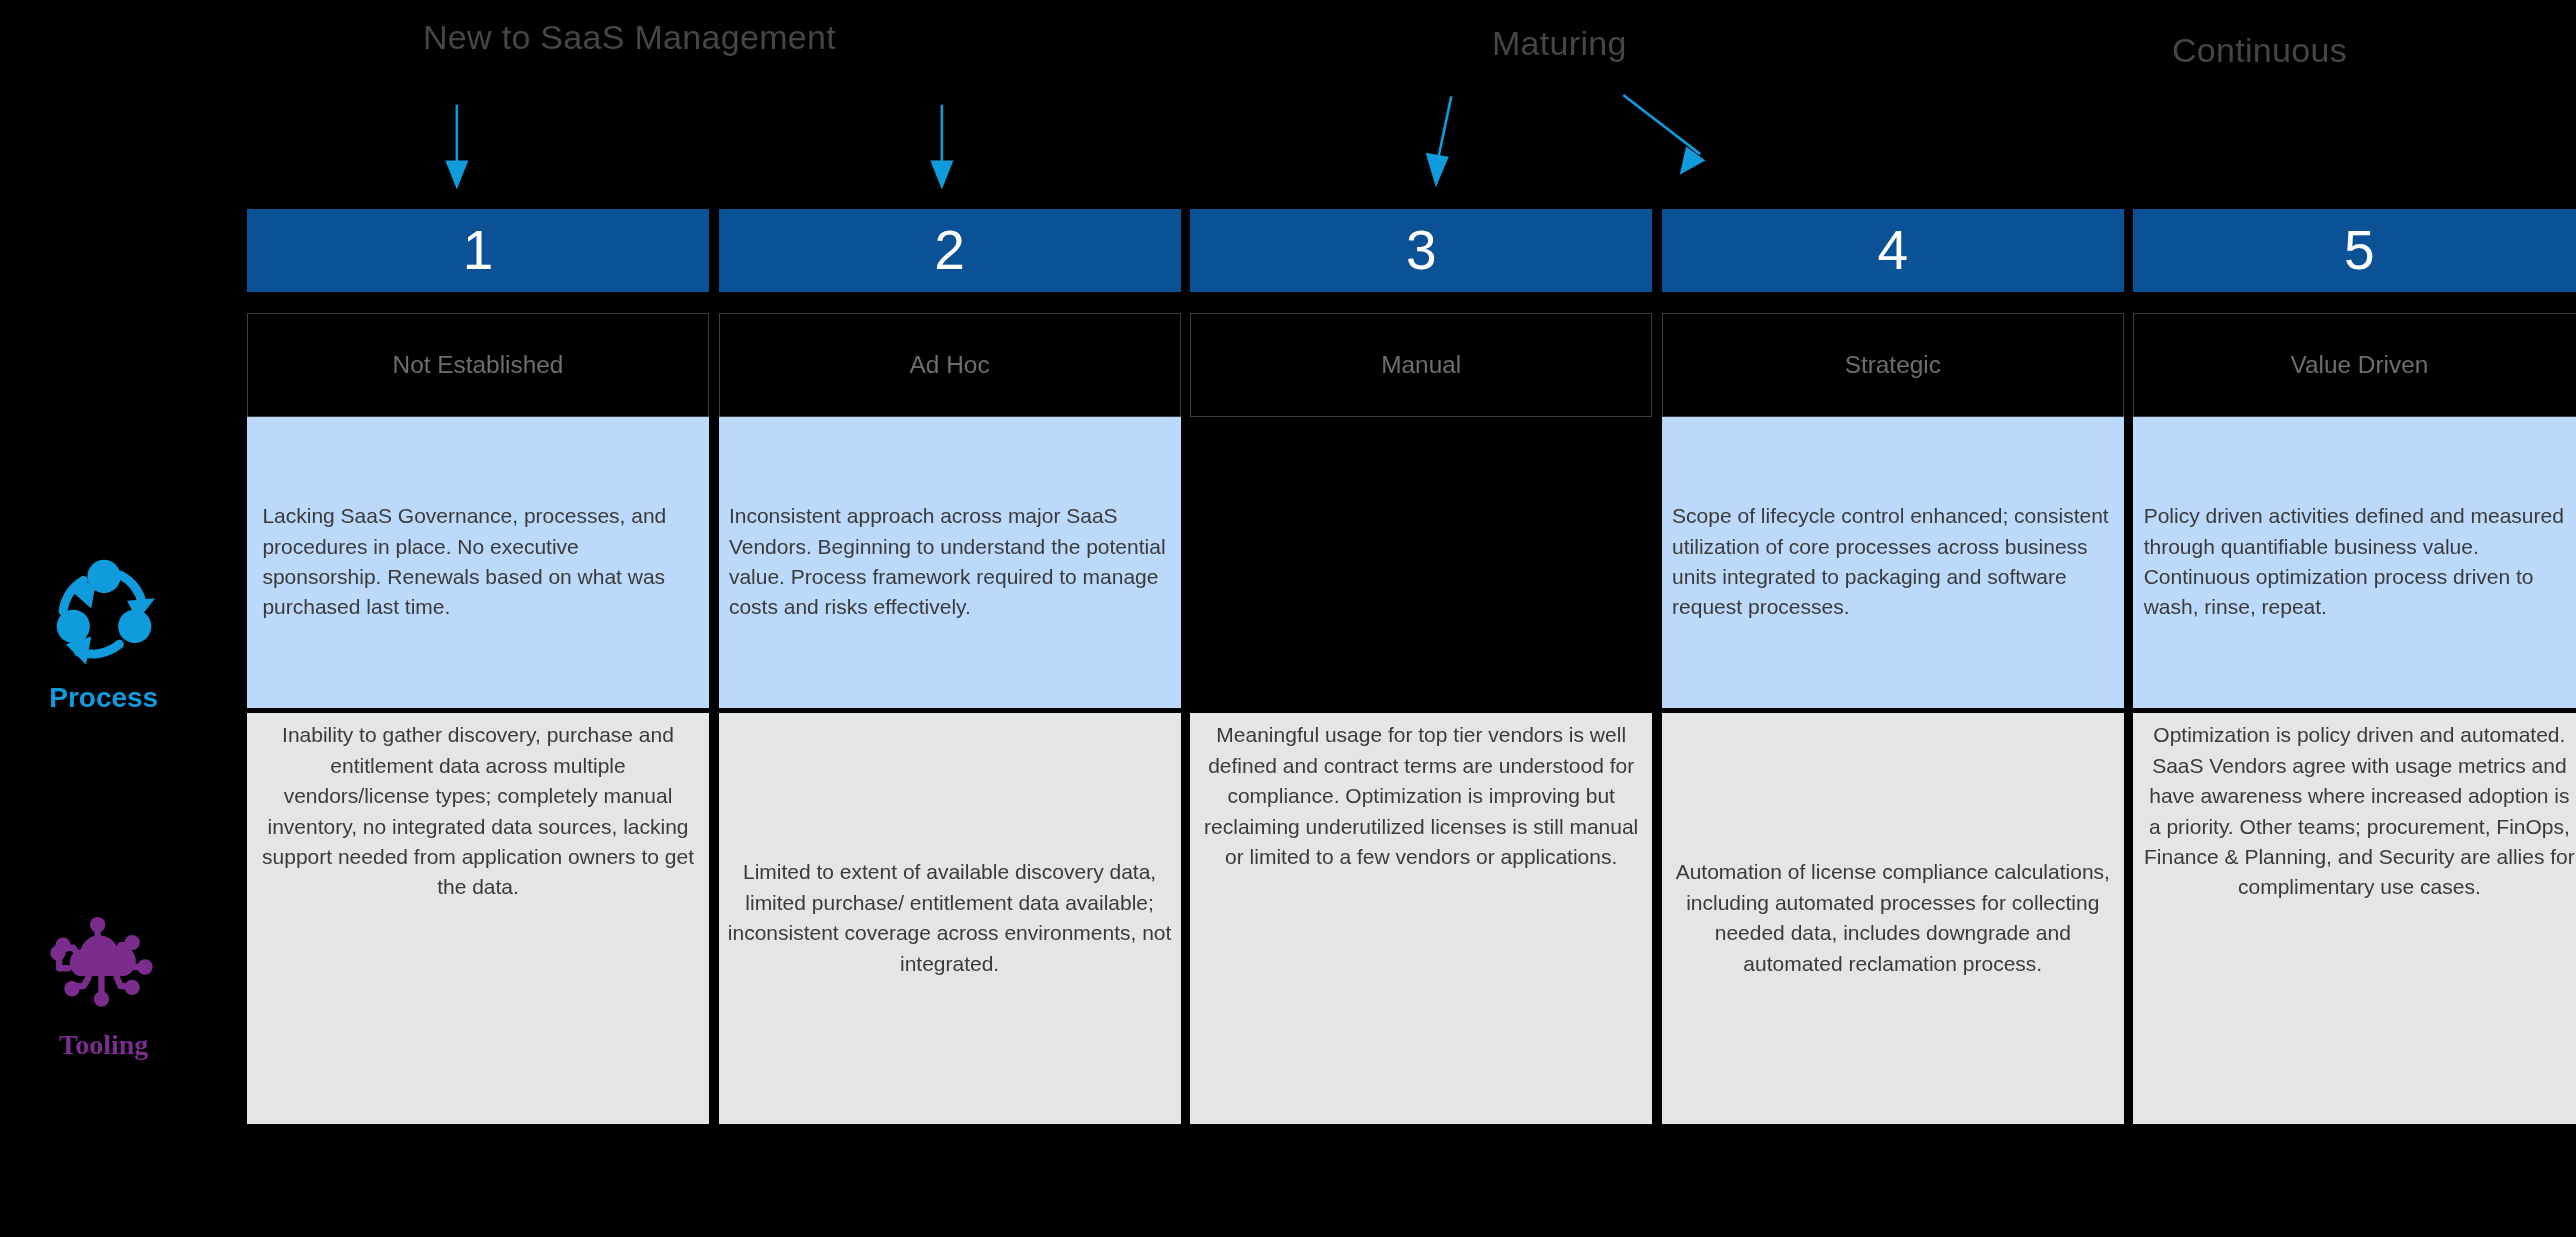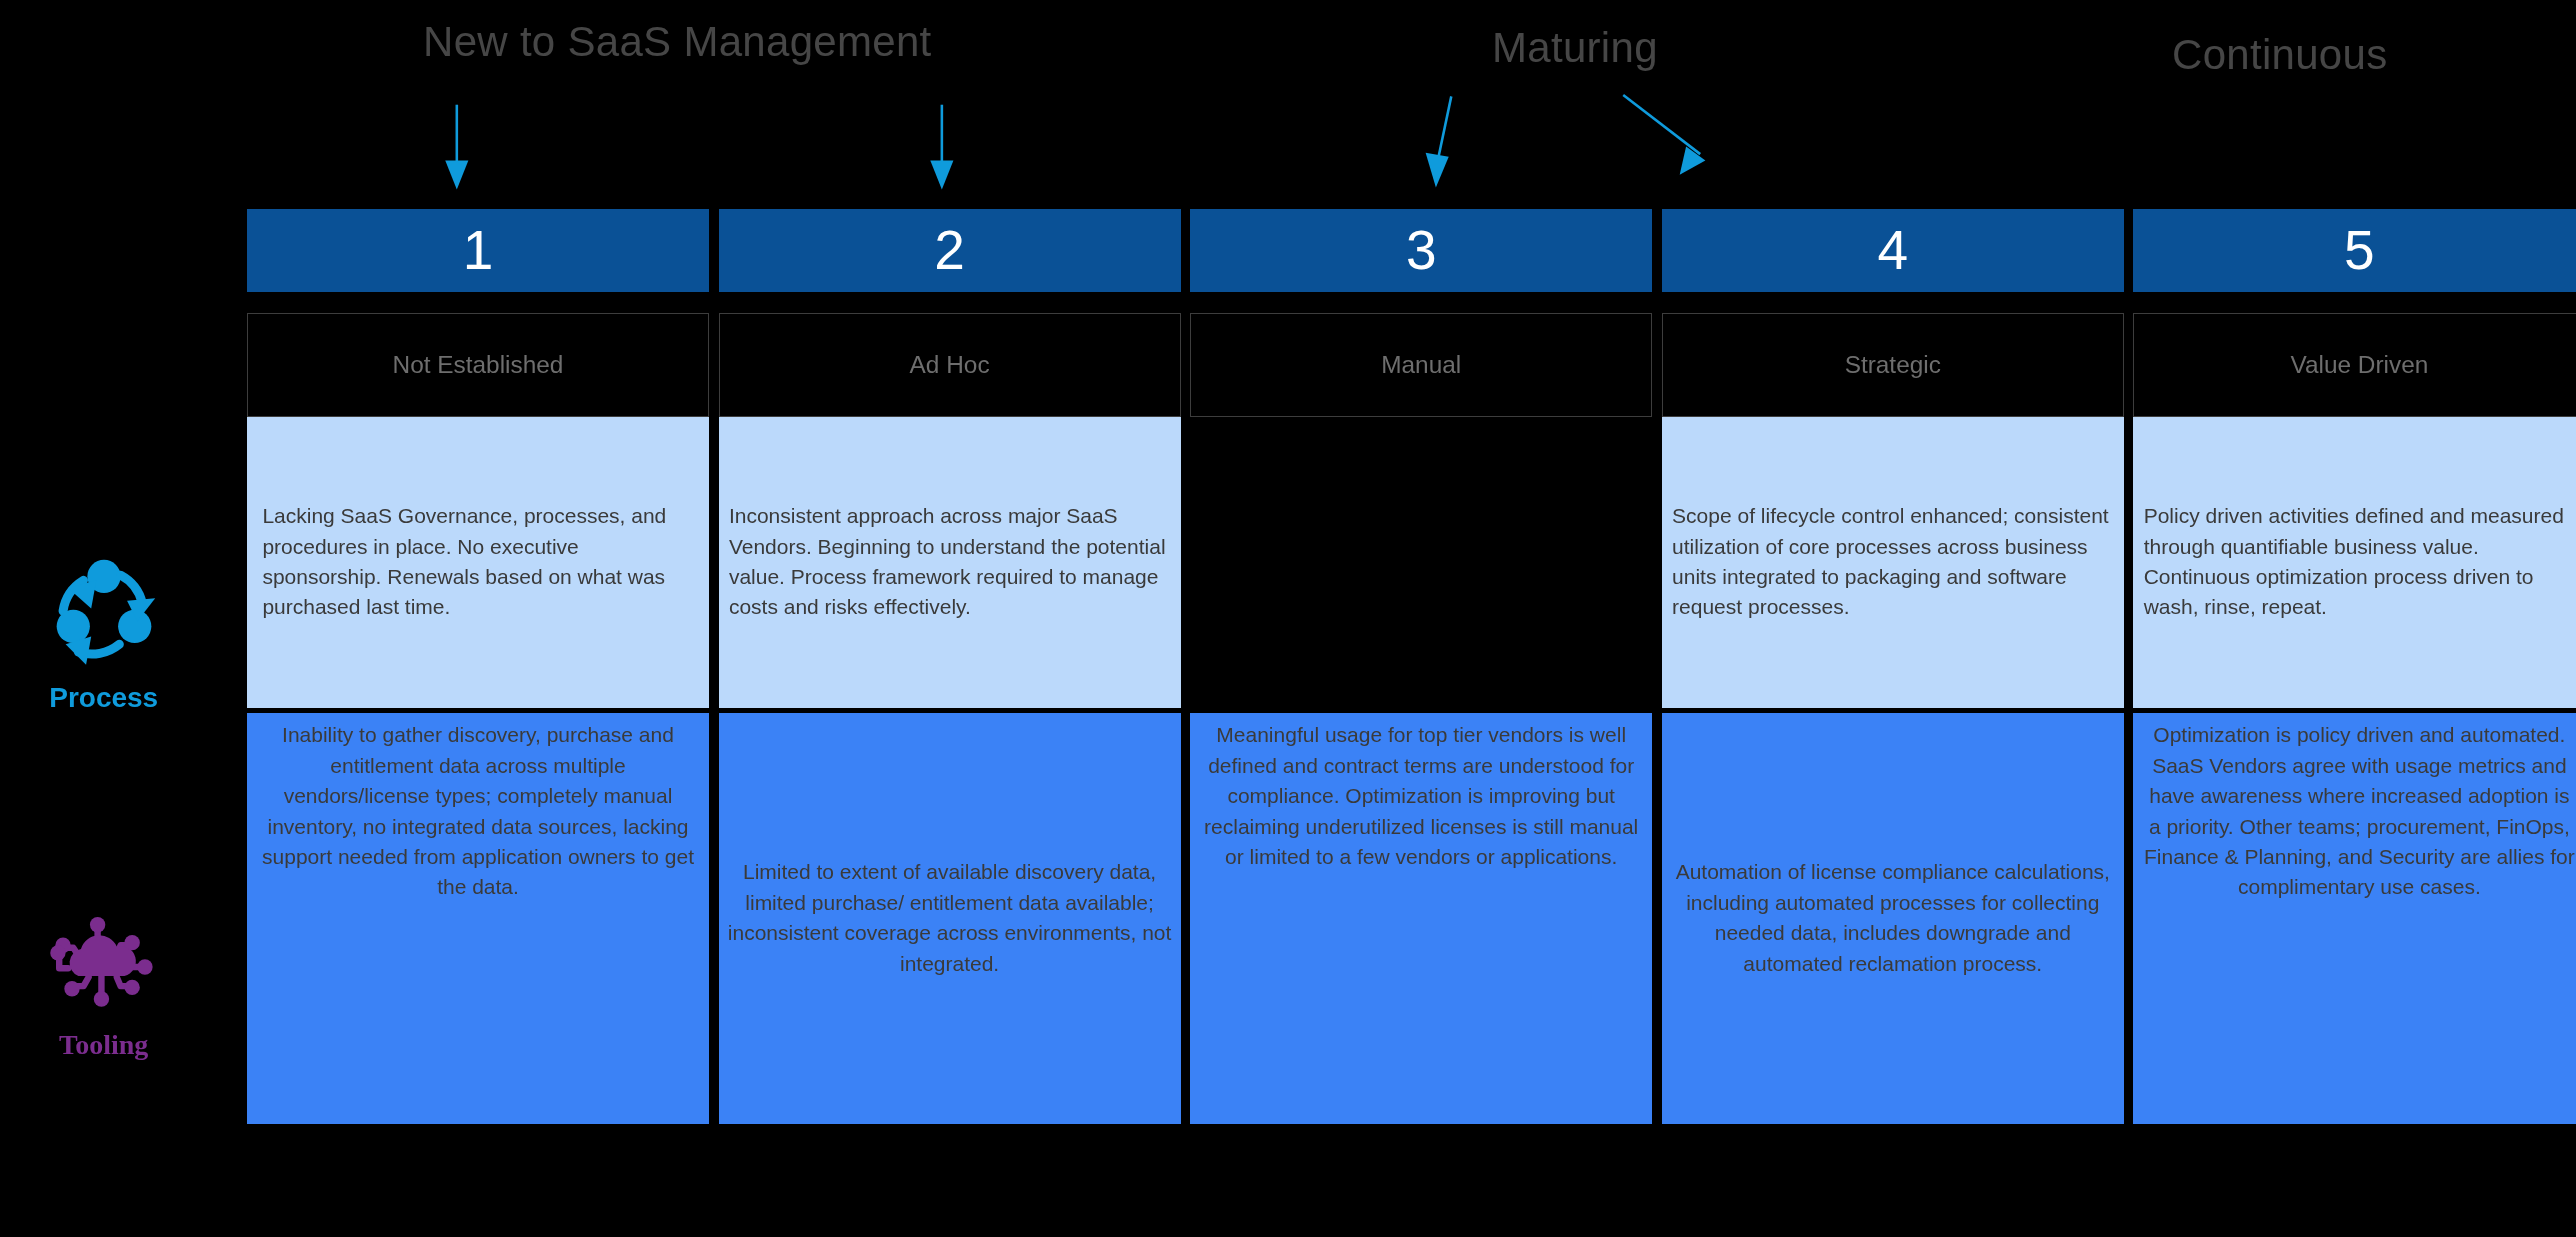--- a/index.html
+++ b/index.html
@@ -8,21 +8,21 @@
     background: #000000;
     font-family: "Liberation Sans", sans-serif;
     overflow: hidden;
   }
   .canvas { position: relative; width: 2576px; height: 1238px; background:#000; }
 
   
   .phase-label {
     position: absolute;
     color: #464646;
-    font-size: 42px;
+    font-size: 34px;
     font-weight: 400;
     white-space: nowrap;
     letter-spacing: 0.3px;
     text-align: right;
   }
   #phase-0 { left: 423px;  top: 18px; }
   #phase-1 { left: 1492px; top: 24.4px; }
   #phase-2 { left: 2172px; top: 31px; }
 
   
@@ -68,21 +68,21 @@
     line-height: 1.45;
     padding: 9px 10.3px;
     display: flex; align-items: center; justify-content: center;
     text-align: left;
     overflow: hidden;
   }
   .process-cell.left-align { text-align: left; align-items: center; justify-content: flex-start; padding-left: 15.4px; }
 
   .tooling-cell {
     grid-row: 7;
-    background: #3b82f6;
+    background: #e5e5e5;
     color: #3a3a3a;
     font-size: 21px;
     line-height: 1.45;
     padding: 7.7px 9px;
     display: flex; align-items: flex-start; justify-content: center;
     text-align: center;
     overflow: hidden;
   }
 
   

